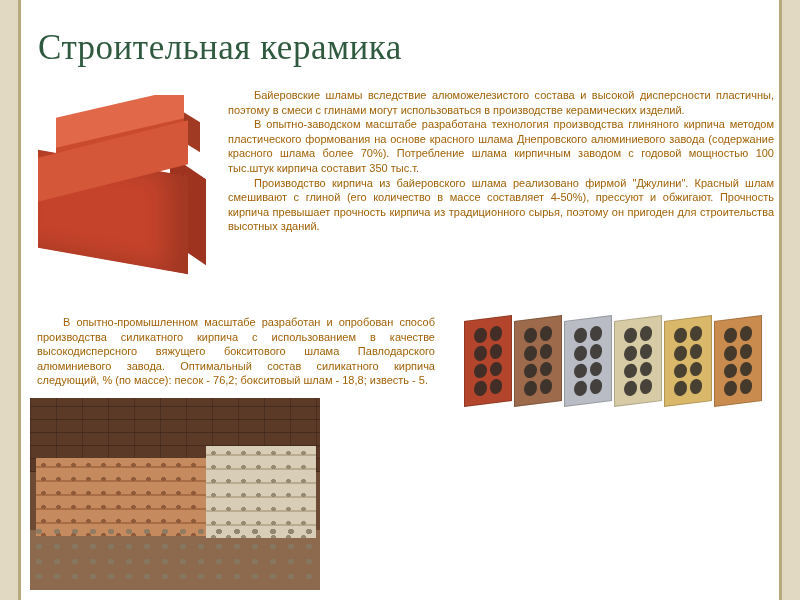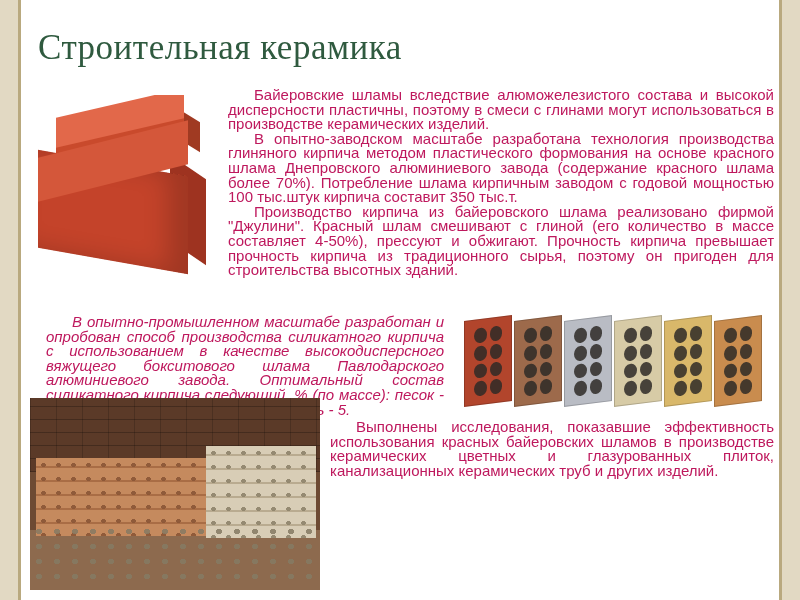--- a/index.html
+++ b/index.html
@@ -46,44 +46,43 @@
     top: 28px;
     font-family: "Liberation Serif", serif;
     font-size: 35px;
     color: #2f5a3f;
     letter-spacing: 0.5px;
     white-space: nowrap;
   }
 
   .text-block {
     position: absolute;
-    color: #be185d;
-    font-size: 15px;
+    color: #a16207;
+    font-size: 11px;
     line-height: 14.6px;
     text-align: justify;
     text-justify: inter-word;
   }
   .text-block p {
     margin: 0;
     text-indent: 26px;
   }
 
   
   #para-top {
     left: 228px;
     top: 88px;
     width: 546px;
   }
 
   
   #para-mid {
-    left: 46px;
+    left: 37px;
     top: 315px;
     width: 398px;
-    font-style: italic;
   }
 
   
   #para-bottom {
     left: 330px;
     top: 420px;
     width: 444px;
   }
 
   
@@ -345,23 +344,20 @@
         <i></i>
         <i></i>
         <i></i>
         <i></i>
         <i></i>
         <i></i>
         <i></i>
     </div>
   </div>
 
-  <div class="text-block" id="para-bottom">
-    <p>Выполнены исследования, показавшие эффективность использования красных байеровских шламов в производстве керамических цветных и глазурованных плиток, канализационных керамических труб и других изделий.</p>
-  </div>
 
   <div class="img-pipes">
     <div class="pipes-wall"></div>
     <div class="pipes-ground"></div>
     <div class="pipes-stackA"></div>
     <div class="pipes-stackB"></div>
     <div class="pipes-front"></div>
   </div>
 
 </div>

